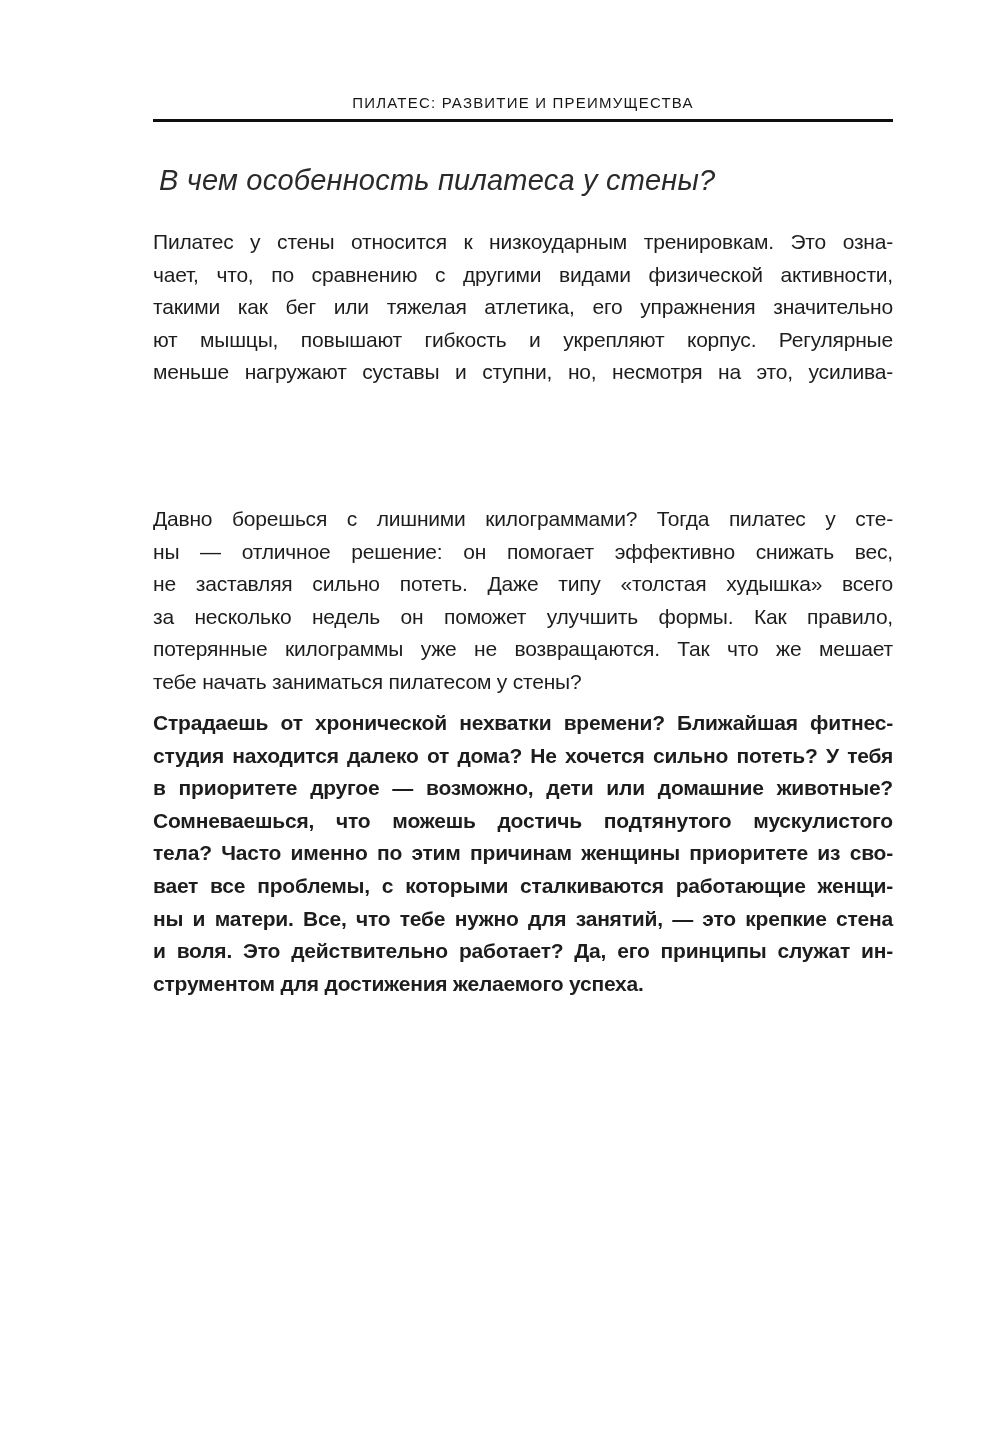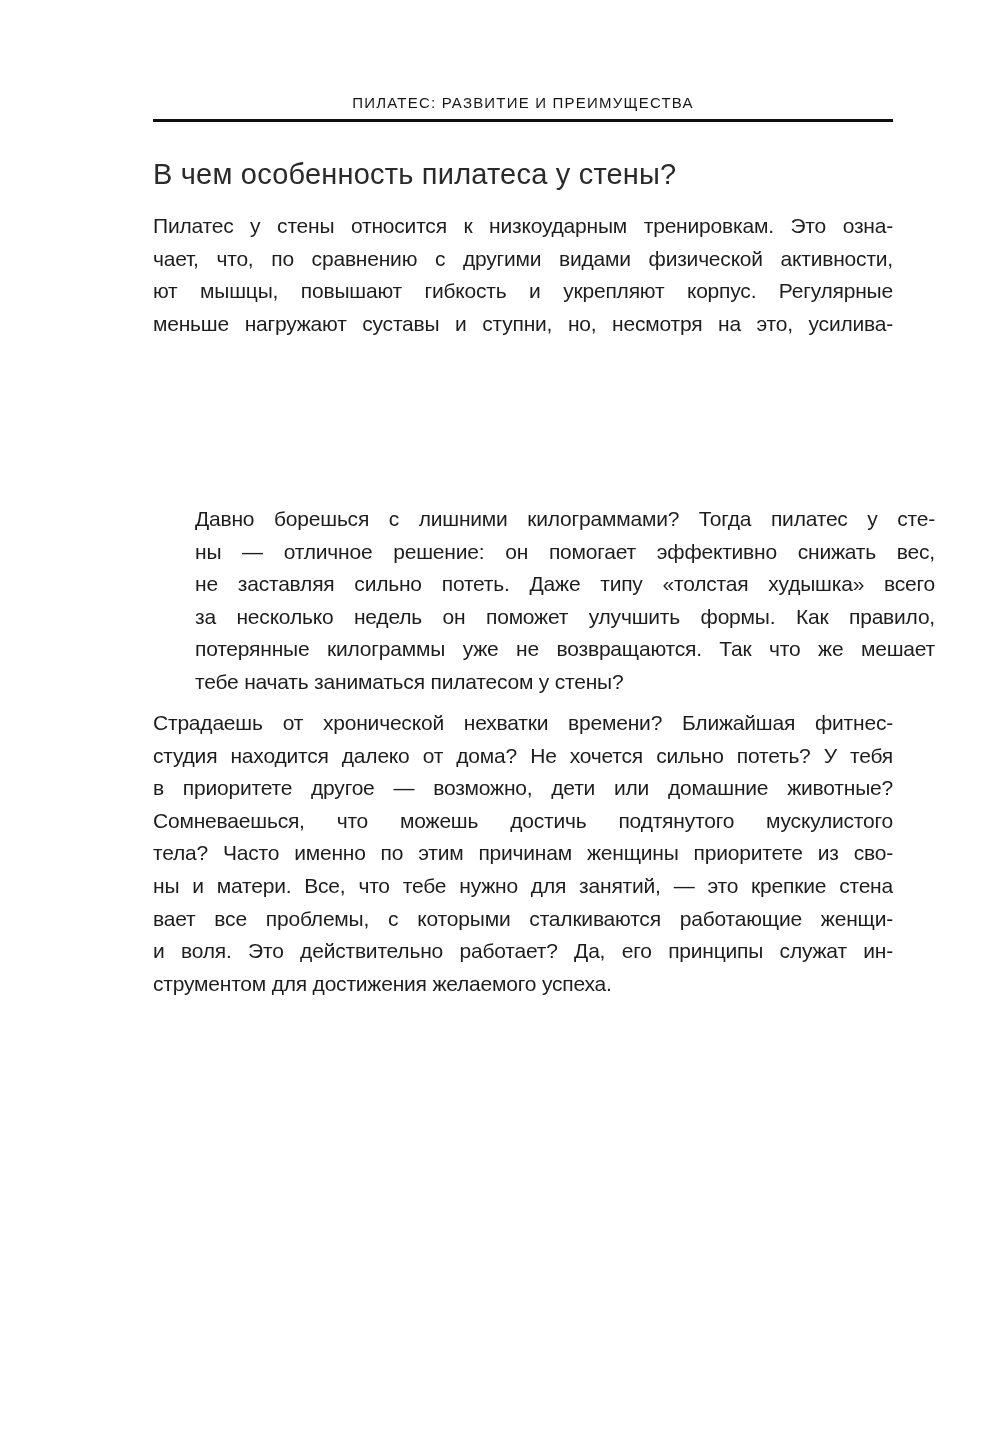--- a/index.html
+++ b/index.html
@@ -29,40 +29,41 @@
     text-align: center;
     color: #161616;
     font-stretch: condensed;
   }
   .rule {
     top: 119px;
     height: 3px;
     background: #0f0f0f;
   }
   .section-heading {
-    margin: 0;
+    margin: 6px;
     font-size: 29px;
     line-height: 36px;
+    font-style: italic;
     font-weight: 300;
     letter-spacing: 0.2px;
     color: #2a2a2a;
     white-space: nowrap;
   }
   .h1 { top: 156px; }
   .h2 { top: 448px; }
   .para {
     font-size: 21px;
     line-height: 32.6px;
     letter-spacing: -0.2px;
     color: #1d1d1d;
     font-weight: 300;
   }
-  .p1 { top: 210px; }
-  .p2 { top: 503px; margin-left: 42px; }
-  .p3 { top: 707px; }
+  .p1 { top: 226px; }
+  .p2 { top: 503px; }
+  .p3 { top: 707px; font-weight: bold; }
   .tline {
     text-align: justify;
     text-align-last: justify;
   }
   .tline.last {
     text-align: justify;
     text-align-last: left;
   }
 </style>
 </head>
@@ -72,39 +73,40 @@
 
   <div class="content-col runhead">ПИЛАТЕС: РАЗВИТИЕ И ПРЕИМУЩЕСТВА</div>
 
   <div class="content-col rule"></div>
 
   <h2 class="content-col section-heading h1">В чем особенность пилатеса у стены?</h2>
 
   <div class="content-col para p1">
       <div class="tline">Пилатес у стены относится к низкоударным тренировкам. Это озна-</div>
       <div class="tline">чает, что, по сравнению с другими видами физической активности,</div>
+      <div class="tline">такими как бег или тяжелая атлетика, его упражнения значительно</div>
       <div class="tline">ют мышцы, повышают гибкость и укрепляют корпус. Регулярные</div>
       <div class="tline">меньше нагружают суставы и ступни, но, несмотря на это, усилива-</div>
     </div>
 
 
   <div class="content-col para p2">
       <div class="tline">Давно борешься с лишними килограммами? Тогда пилатес у сте-</div>
       <div class="tline">ны — отличное решение: он помогает эффективно снижать вес,</div>
       <div class="tline">не заставляя сильно потеть. Даже типу «толстая худышка» всего</div>
       <div class="tline">за несколько недель он поможет улучшить формы. Как правило,</div>
       <div class="tline">потерянные килограммы уже не возвращаются. Так что же мешает</div>
       <div class="tline last">тебе начать заниматься пилатесом у стены?</div>
     </div>
 
   <div class="content-col para p3">
       <div class="tline">Страдаешь от хронической нехватки времени? Ближайшая фитнес-</div>
       <div class="tline">студия находится далеко от дома? Не хочется сильно потеть? У тебя</div>
       <div class="tline">в приоритете другое — возможно, дети или домашние животные?</div>
       <div class="tline">Сомневаешься, что можешь достичь подтянутого мускулистого</div>
       <div class="tline">тела? Часто именно по этим причинам женщины приоритете из сво-</div>
+      <div class="tline">вает все проблемы, с которыми сталкиваются работающие женщи-</div>
       <div class="tline">ны и матери. Все, что тебе нужно для занятий, — это крепкие стена</div>
-      <div class="tline">вает все проблемы, с которыми сталкиваются работающие женщи-</div>
       <div class="tline">и воля. Это действительно работает? Да, его принципы служат ин-</div>
       <div class="tline last">струментом для достижения желаемого успеха.</div>
     </div>
 
 </div>
 
 </body></html>

